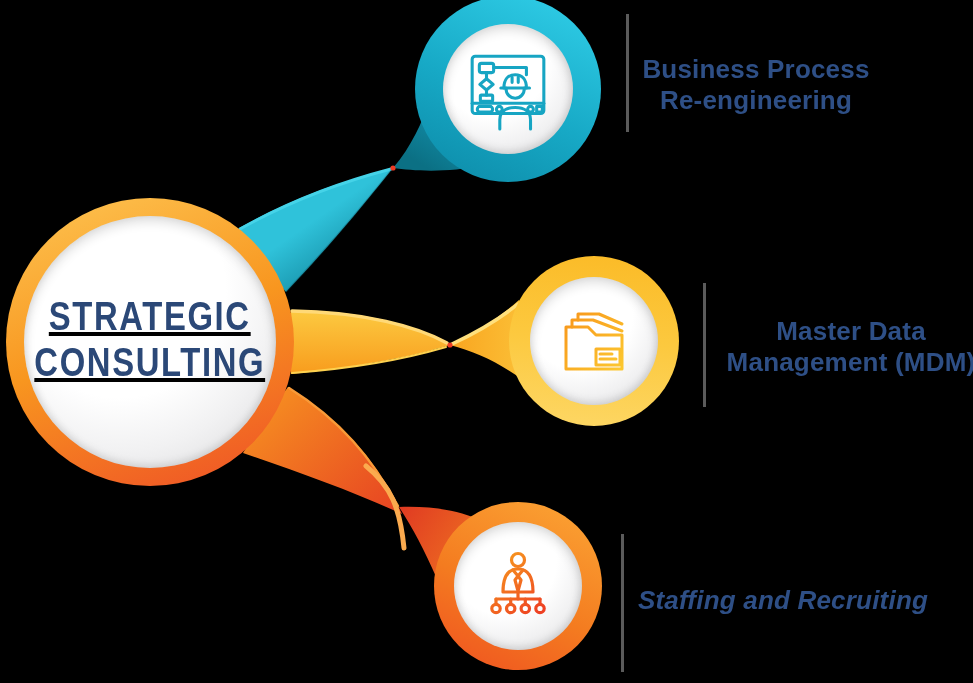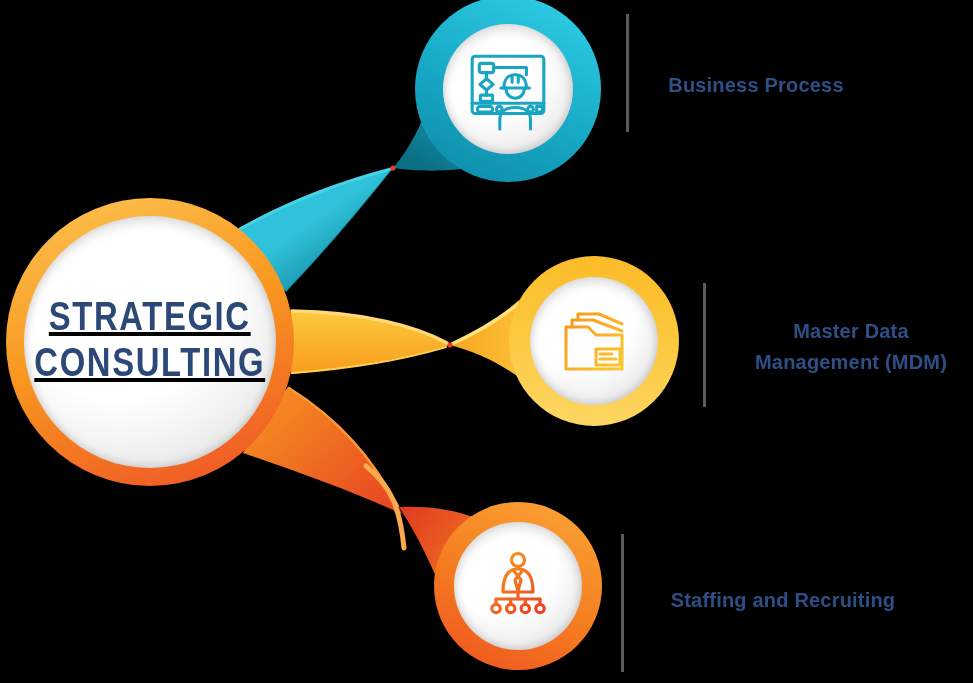--- a/index.html
+++ b/index.html
@@ -30,25 +30,25 @@
   .node-orange{left:434px;top:502px;width:168px;height:168px;
        background:linear-gradient(205deg,#fba233 6%,#f47c20 55%,#ef5120 100%);}
   .node-orange .inner{width:128px;height:128px;}
 
   
   .divider{position:absolute;width:3px;background:#5b5b5b;}
   .div-0{left:626px;top:14px;height:118px;}
   .div-1{left:703px;top:283px;height:124px;}
   .div-2{left:621px;top:534px;height:138px;}
 
-  .label{position:absolute;color:#2e4f86;font-weight:700;font-size:20px;line-height:31px;
+  .label{position:absolute;color:#2e4f86;font-weight:700;font-size:26px;line-height:31px;
          text-align:center;display:flex;flex-direction:column;justify-content:center;letter-spacing:.2px;}
   .label-0{left:617px;top:40px;width:278px;height:90px;}
   .label-1{left:712px;top:305px;width:278px;height:84px;}
-  .label-2{left:630px;top:555px;width:306px;height:90px;}
+  .label-2{left:630px;top:555px;width:306px;height:90px;font-style:italic;}
 </style>
 </head>
 <body>
 
 <div class="stage">
 
   <svg class="connectors" width="973" height="683" viewBox="0 0 973 683">
     <defs>
       <linearGradient id="tealA" gradientUnits="userSpaceOnUse" x1="300" y1="230" x2="345" y2="295">
         <stop offset="0" stop-color="#2fc2da"></stop>
@@ -180,20 +180,21 @@
       </svg>
     </div>
   </div>
 
   <div class="divider div-0"></div>
   <div class="divider div-1"></div>
   <div class="divider div-2"></div>
 
   <div class="label label-0">
     <div>Business Process</div>
+    <div>Re-engineering</div>
   </div>
   <div class="label label-1">
     <div>Master Data</div>
     <div>Management (MDM)</div>
   </div>
   <div class="label label-2">
     <div>Staffing and Recruiting</div>
   </div>
 
 </div>

